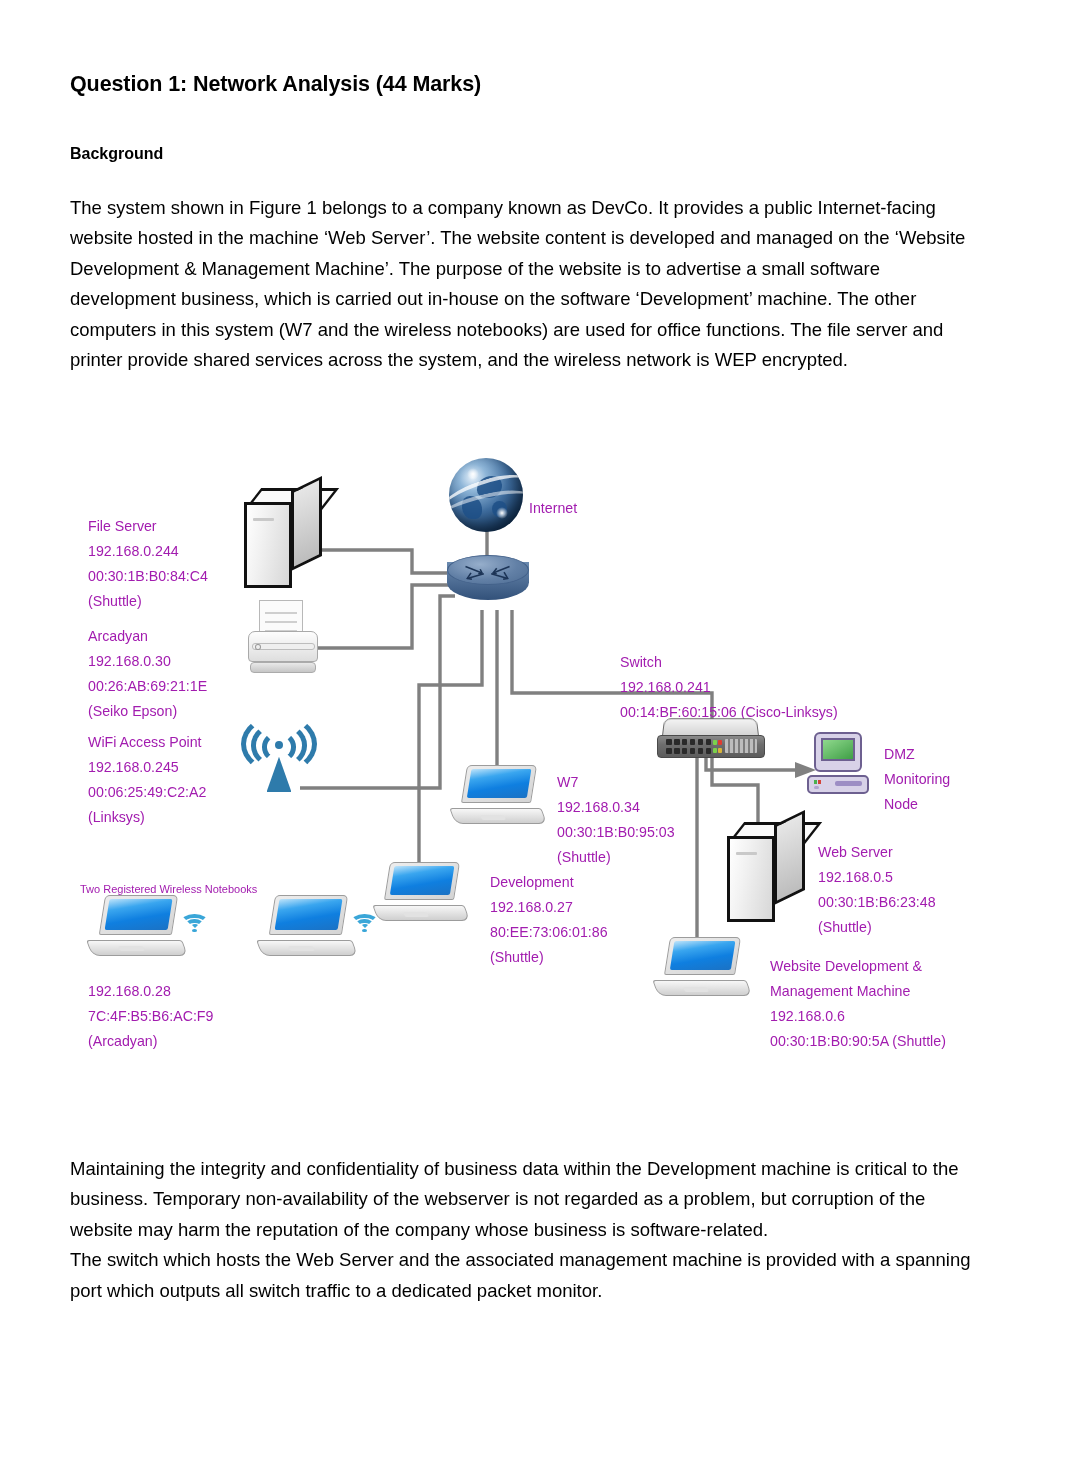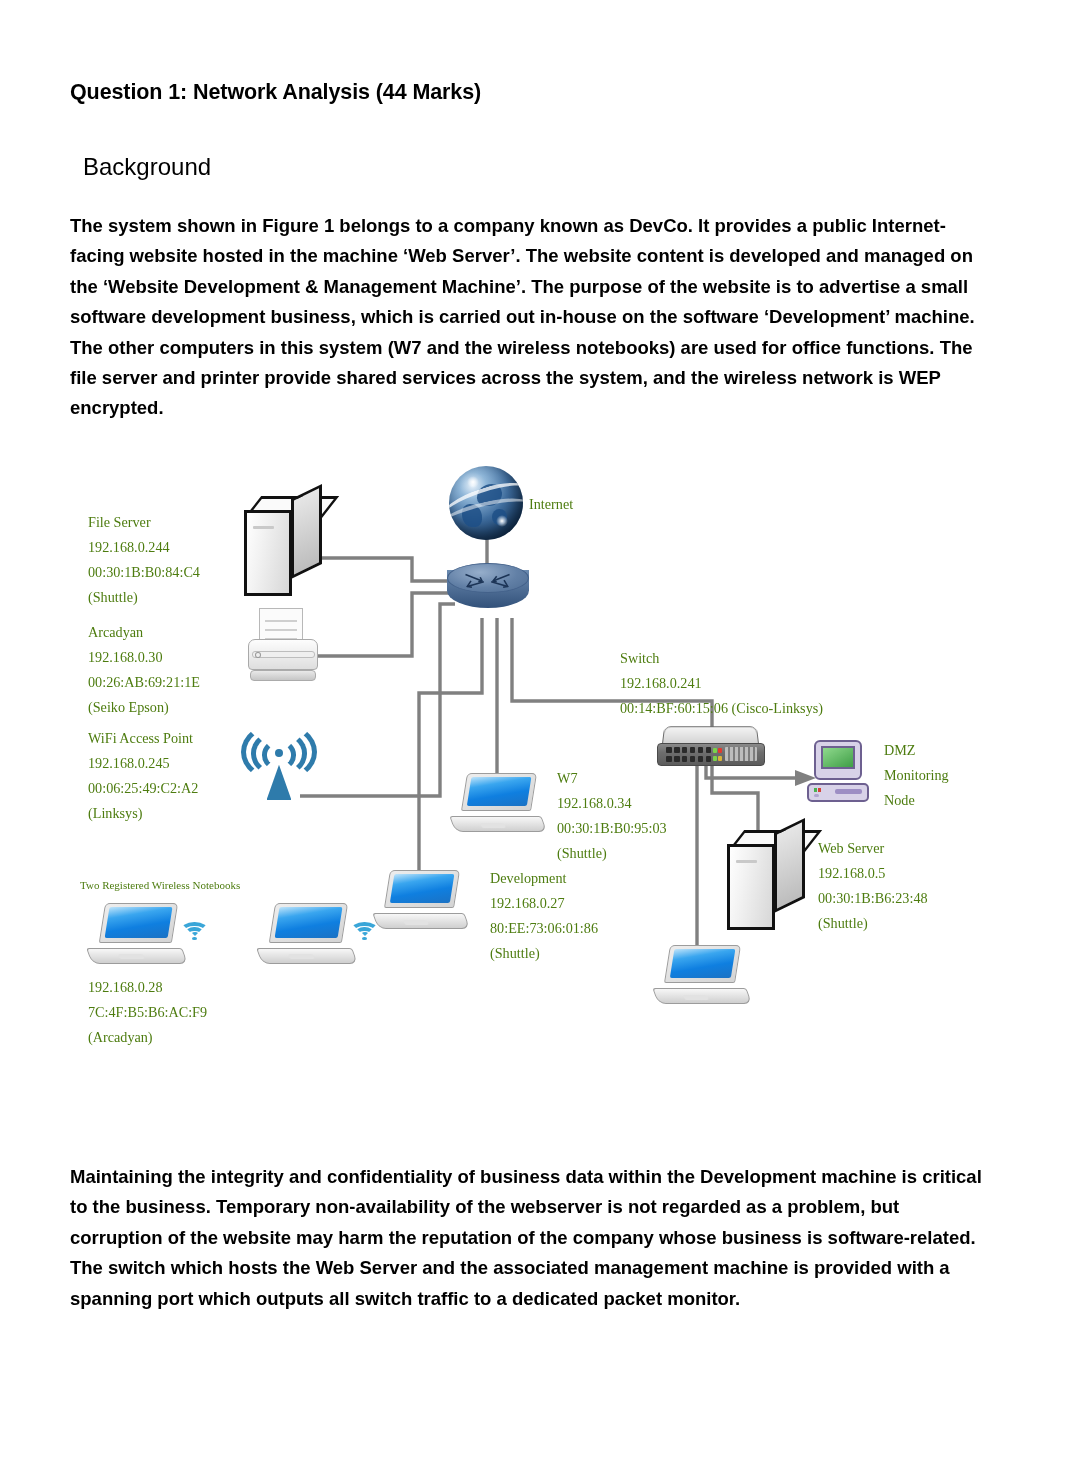--- a/index.html
+++ b/index.html
@@ -10,72 +10,72 @@
   body {
     width: 1080px;
     height: 1460px;
     position: relative;
     font-family: "Liberation Sans", sans-serif;
     color: #000000;
     overflow: hidden;
   }
   .page {
     position: absolute;
-    left: 0; top: 8px;
+    left: 0; top: 0;
     width: 1080px;
     height: 1248px;
     background: #fff;
   }
   .content {
     position: absolute;
     left: 70px;
     top: 72px;
     width: 920px;
   }
   h1.q-title {
     font-size: 21.5px;
     font-weight: bold;
     margin: 0 0 0 0;
     letter-spacing: -0.1px;
   }
   h2.section-head {
-    font-size: 24px;
-    font-weight: normal;
-    margin: 48px 0 0 13px;
+    font-size: 16px;
+    font-weight: bold;
+    margin: 48px 0 0 0;
   }
   p.body-text {
     font-size: 18.5px;
     line-height: 30.4px;
     margin: 30px 0 0 0;
     text-align: left;
-    font-weight: bold;
   }
   p.body-text.tight { margin-top: 26px; }
 
   
   .figure {
     position: absolute;
     left: 0px;
     top: 440px;
     width: 1080px;
     height: 620px;
   }
   .diagram {
     position: absolute;
     left: 0; top: 0;
     width: 1080px;
     height: 620px;
   }
   .lbl {
     position: absolute;
-    font-family: Liberation Serif, serif;
+    font-family: Liberation Sans, sans-serif;
     font-size: 14.2px;
     line-height: 25px;
-    color: #4d7c0f;
+    color: #a21caf;
     white-space: nowrap;
+    margin-top: 12px;
   }
 
   .fig-caption {
     position: absolute;
     left: 0;
     top: 1068px;
     width: 1080px;
     text-align: center;
     font-size: 18.5px;
     font-family: "Liberation Sans", sans-serif;
@@ -611,20 +611,26 @@
 
       <div class="node" style="left:658px; top:497px; width:94px; height:60px;">
         <div class="laptop">
           <div class="lid">
               <div class="screen"></div>
             </div>
           <div class="base"></div>
           <div class="pad"></div>
         </div>
       </div>
+      <div class="lbl" style="left:770px; top:502px;">
+        <div>Website Development &amp;</div>
+        <div>Management Machine</div>
+        <div>192.168.0.6</div>
+        <div>00:30:1B:B0:90:5A (Shuttle)</div>
+      </div>
 
     </div>
   </div>
 
 
   <div style="position:absolute; left:70px; top:1128px; width:920px;">
     <p class="body-text tight">Maintaining the integrity and confidentiality of business data within the Development machine is critical to the business. Temporary non-availability of the webserver is not regarded as a problem, but corruption of the website may harm the reputation of the company whose business is software-related.</p>
     <p class="body-text" style="margin-top:0;">The switch which hosts the Web Server and the associated management machine is provided with a spanning port which outputs all switch traffic to a dedicated packet monitor.</p>
   </div>
 

